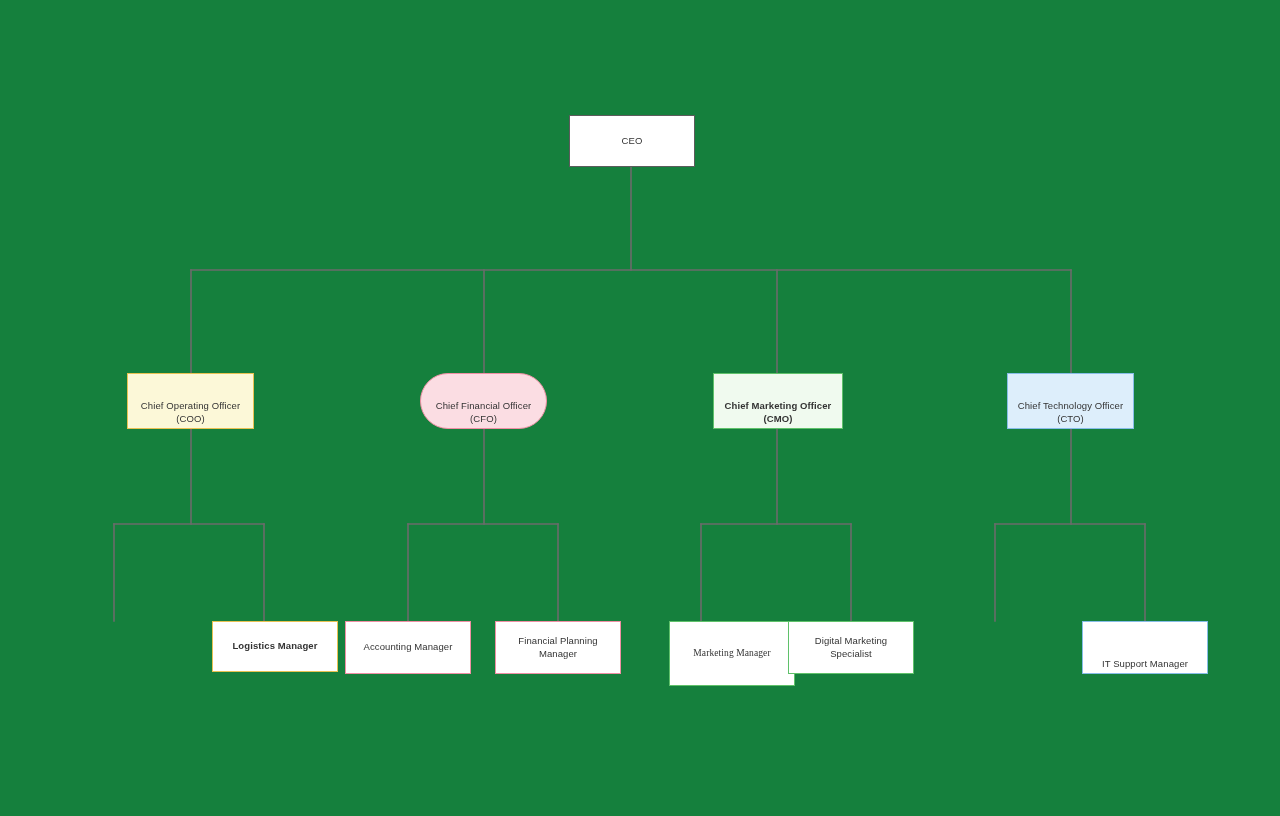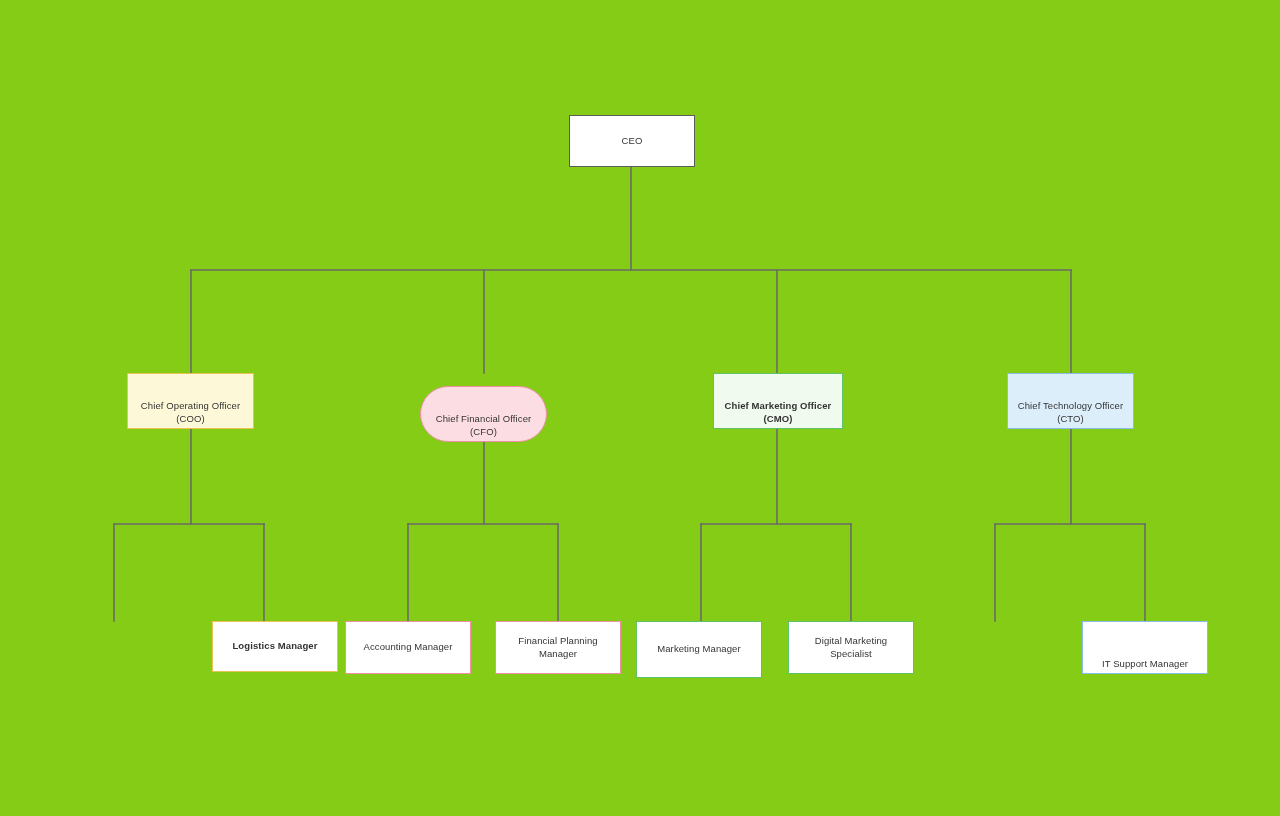--- a/index.html
+++ b/index.html
@@ -12,21 +12,21 @@
     width: 1280px;
     height: 816px;
     font-family: "Liberation Sans", sans-serif;
     color: #333333;
     overflow: hidden;
   }
   #chart-canvas {
     position: relative;
     width: 1280px;
     height: 816px;
-    background: #84cc16;
+    background: #15803d;
   }
   #connector-layer {
     position: absolute;
     left: 0;
     top: 0;
     width: 1280px;
     height: 816px;
     pointer-events: none;
   }
   .node {
@@ -93,21 +93,21 @@
     </svg>
 
   <div class="node root" style="left: 569px; top: 115px; width: 126px; height: 52px; background: rgb(255, 255, 255); border-color: rgb(92, 92, 92);">
     <span class="node-label">CEO</span>
   </div>
 
   <div class="node level2" style="left: 127px; top: 373px; width: 127px; height: 56px; background: rgb(252, 248, 216); border-color: rgb(232, 194, 82);">
     <span class="node-label">Chief Operating Officer
 (COO)</span>
   </div>
-  <div class="node level2" style="left: 420px; top: 386px; width: 127px; height: 56px; background: rgb(251, 221, 227); border-color: rgb(239, 143, 164); border-radius: 28px;">
+  <div class="node level2" style="left: 420px; top: 373px; width: 127px; height: 56px; background: rgb(251, 221, 227); border-color: rgb(239, 143, 164); border-radius: 28px;">
     <span class="node-label">Chief Financial Officer
 (CFO)</span>
   </div>
   <div class="node level2" style="left: 713px; top: 373px; width: 130px; height: 56px; background: rgb(240, 250, 239); border-color: rgb(95, 193, 106); font-weight: bold;">
     <span class="node-label">Chief Marketing Officer
 (CMO)</span>
   </div>
   <div class="node level2" style="left: 1007px; top: 373px; width: 127px; height: 56px; background: rgb(221, 238, 251); border-color: rgb(135, 189, 232);">
     <span class="node-label">Chief Technology Officer
 (CTO)</span>
@@ -115,21 +115,21 @@
 
   <div class="node leaf" style="left: 212px; top: 621px; width: 126px; height: 51px; background: rgb(255, 255, 255); border-color: rgb(232, 194, 82); font-weight: bold;">
     <span class="node-label">Logistics Manager</span>
   </div>
   <div class="node leaf" style="left: 345px; top: 621px; width: 126px; height: 53px; background: rgb(255, 255, 255); border-color: rgb(239, 143, 164);">
     <span class="node-label">Accounting Manager</span>
   </div>
   <div class="node leaf" style="left: 495px; top: 621px; width: 126px; height: 53px; background: rgb(255, 255, 255); border-color: rgb(239, 143, 164);">
     <span class="node-label">Financial Planning Manager</span>
   </div>
-  <div class="node leaf" style="left: 636px; top: 621px; width: 126px; height: 57px; background: rgb(255, 255, 255); border-color: rgb(95, 193, 106);">
+  <div class="node leaf" style="left: 669px; top: 621px; width: 126px; height: 65px; background: rgb(255, 255, 255); border-color: rgb(95, 193, 106); font-family: Liberation Serif, serif;">
     <span class="node-label">Marketing Manager</span>
   </div>
   <div class="node leaf" style="left: 788px; top: 621px; width: 126px; height: 53px; background: rgb(255, 255, 255); border-color: rgb(95, 193, 106);">
     <span class="node-label">Digital Marketing Specialist</span>
   </div>
   <div class="node leaf" style="left: 1082px; top: 621px; width: 126px; height: 53px; background: rgb(255, 255, 255); border-color: rgb(135, 189, 232); align-items: flex-end;">
     <span class="node-label">IT Support Manager</span>
   </div>
 
 </div>

